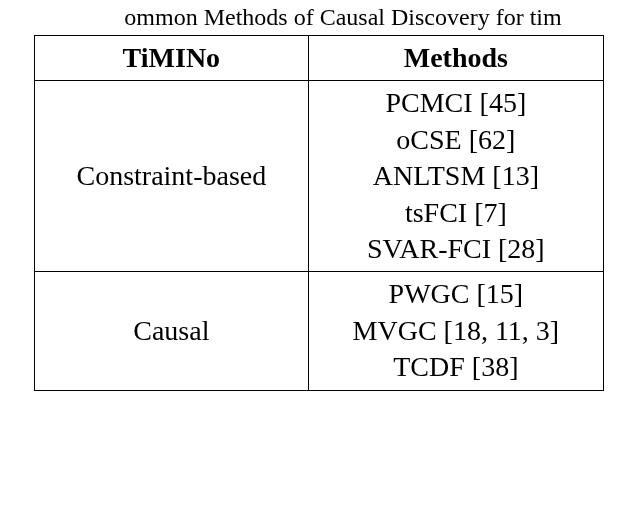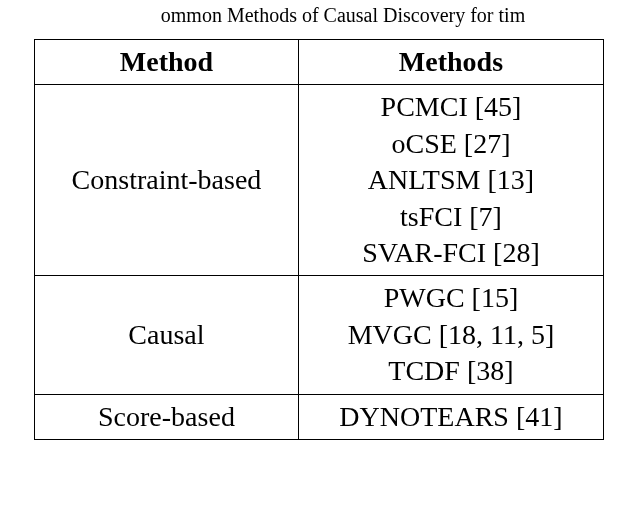--- a/index.html
+++ b/index.html
@@ -11,23 +11,23 @@
     font-family: "Times New Roman", "Liberation Serif", serif;
     color: #000000;
     overflow: hidden;
   }
   .wrap {
     padding: 0;
     width: 100%;
     box-sizing: border-box;
   }
   .caption {
-    font-size: 20px;
+    font-size: 24px;
     text-align: center;
-    margin: 4px 0 12px 0;
+    margin: 4px 0 4px 0;
     white-space: nowrap;
     overflow: hidden;
     padding-left: 48px;
   }
   table {
     border-collapse: collapse;
     margin: 0 auto;
     width: 570px;
   }
   th, td {
@@ -49,44 +49,38 @@
   }
 </style>
 </head>
 <body>
 
 <div class="wrap">
   <div class="caption">ommon Methods of Causal Discovery for tim</div>
   <table>
     <thead>
       <tr>
-        <th>Method</th>
+        <th>TiMINo</th>
         <th>Methods</th>
       </tr>
     </thead>
     <tbody>
       <tr>
         <td class="section-cell">Constraint-based</td>
         <td>
           <span class="method-line">PCMCI [45]</span>
-          <span class="method-line">oCSE [27]</span>
+          <span class="method-line">oCSE [62]</span>
           <span class="method-line">ANLTSM [13]</span>
           <span class="method-line">tsFCI [7]</span>
           <span class="method-line">SVAR-FCI [28]</span>
         </td>
       </tr>
       <tr>
         <td class="section-cell">Causal</td>
         <td>
           <span class="method-line">PWGC [15]</span>
-          <span class="method-line">MVGC [18, 11, 5]</span>
+          <span class="method-line">MVGC [18, 11, 3]</span>
           <span class="method-line">TCDF [38]</span>
-        </td>
-      </tr>
-      <tr>
-        <td class="section-cell">Score-based</td>
-        <td>
-          <span class="method-line">DYNOTEARS [41]</span>
         </td>
       </tr>
     </tbody>
   </table>
 </div>
 
 </body></html>

